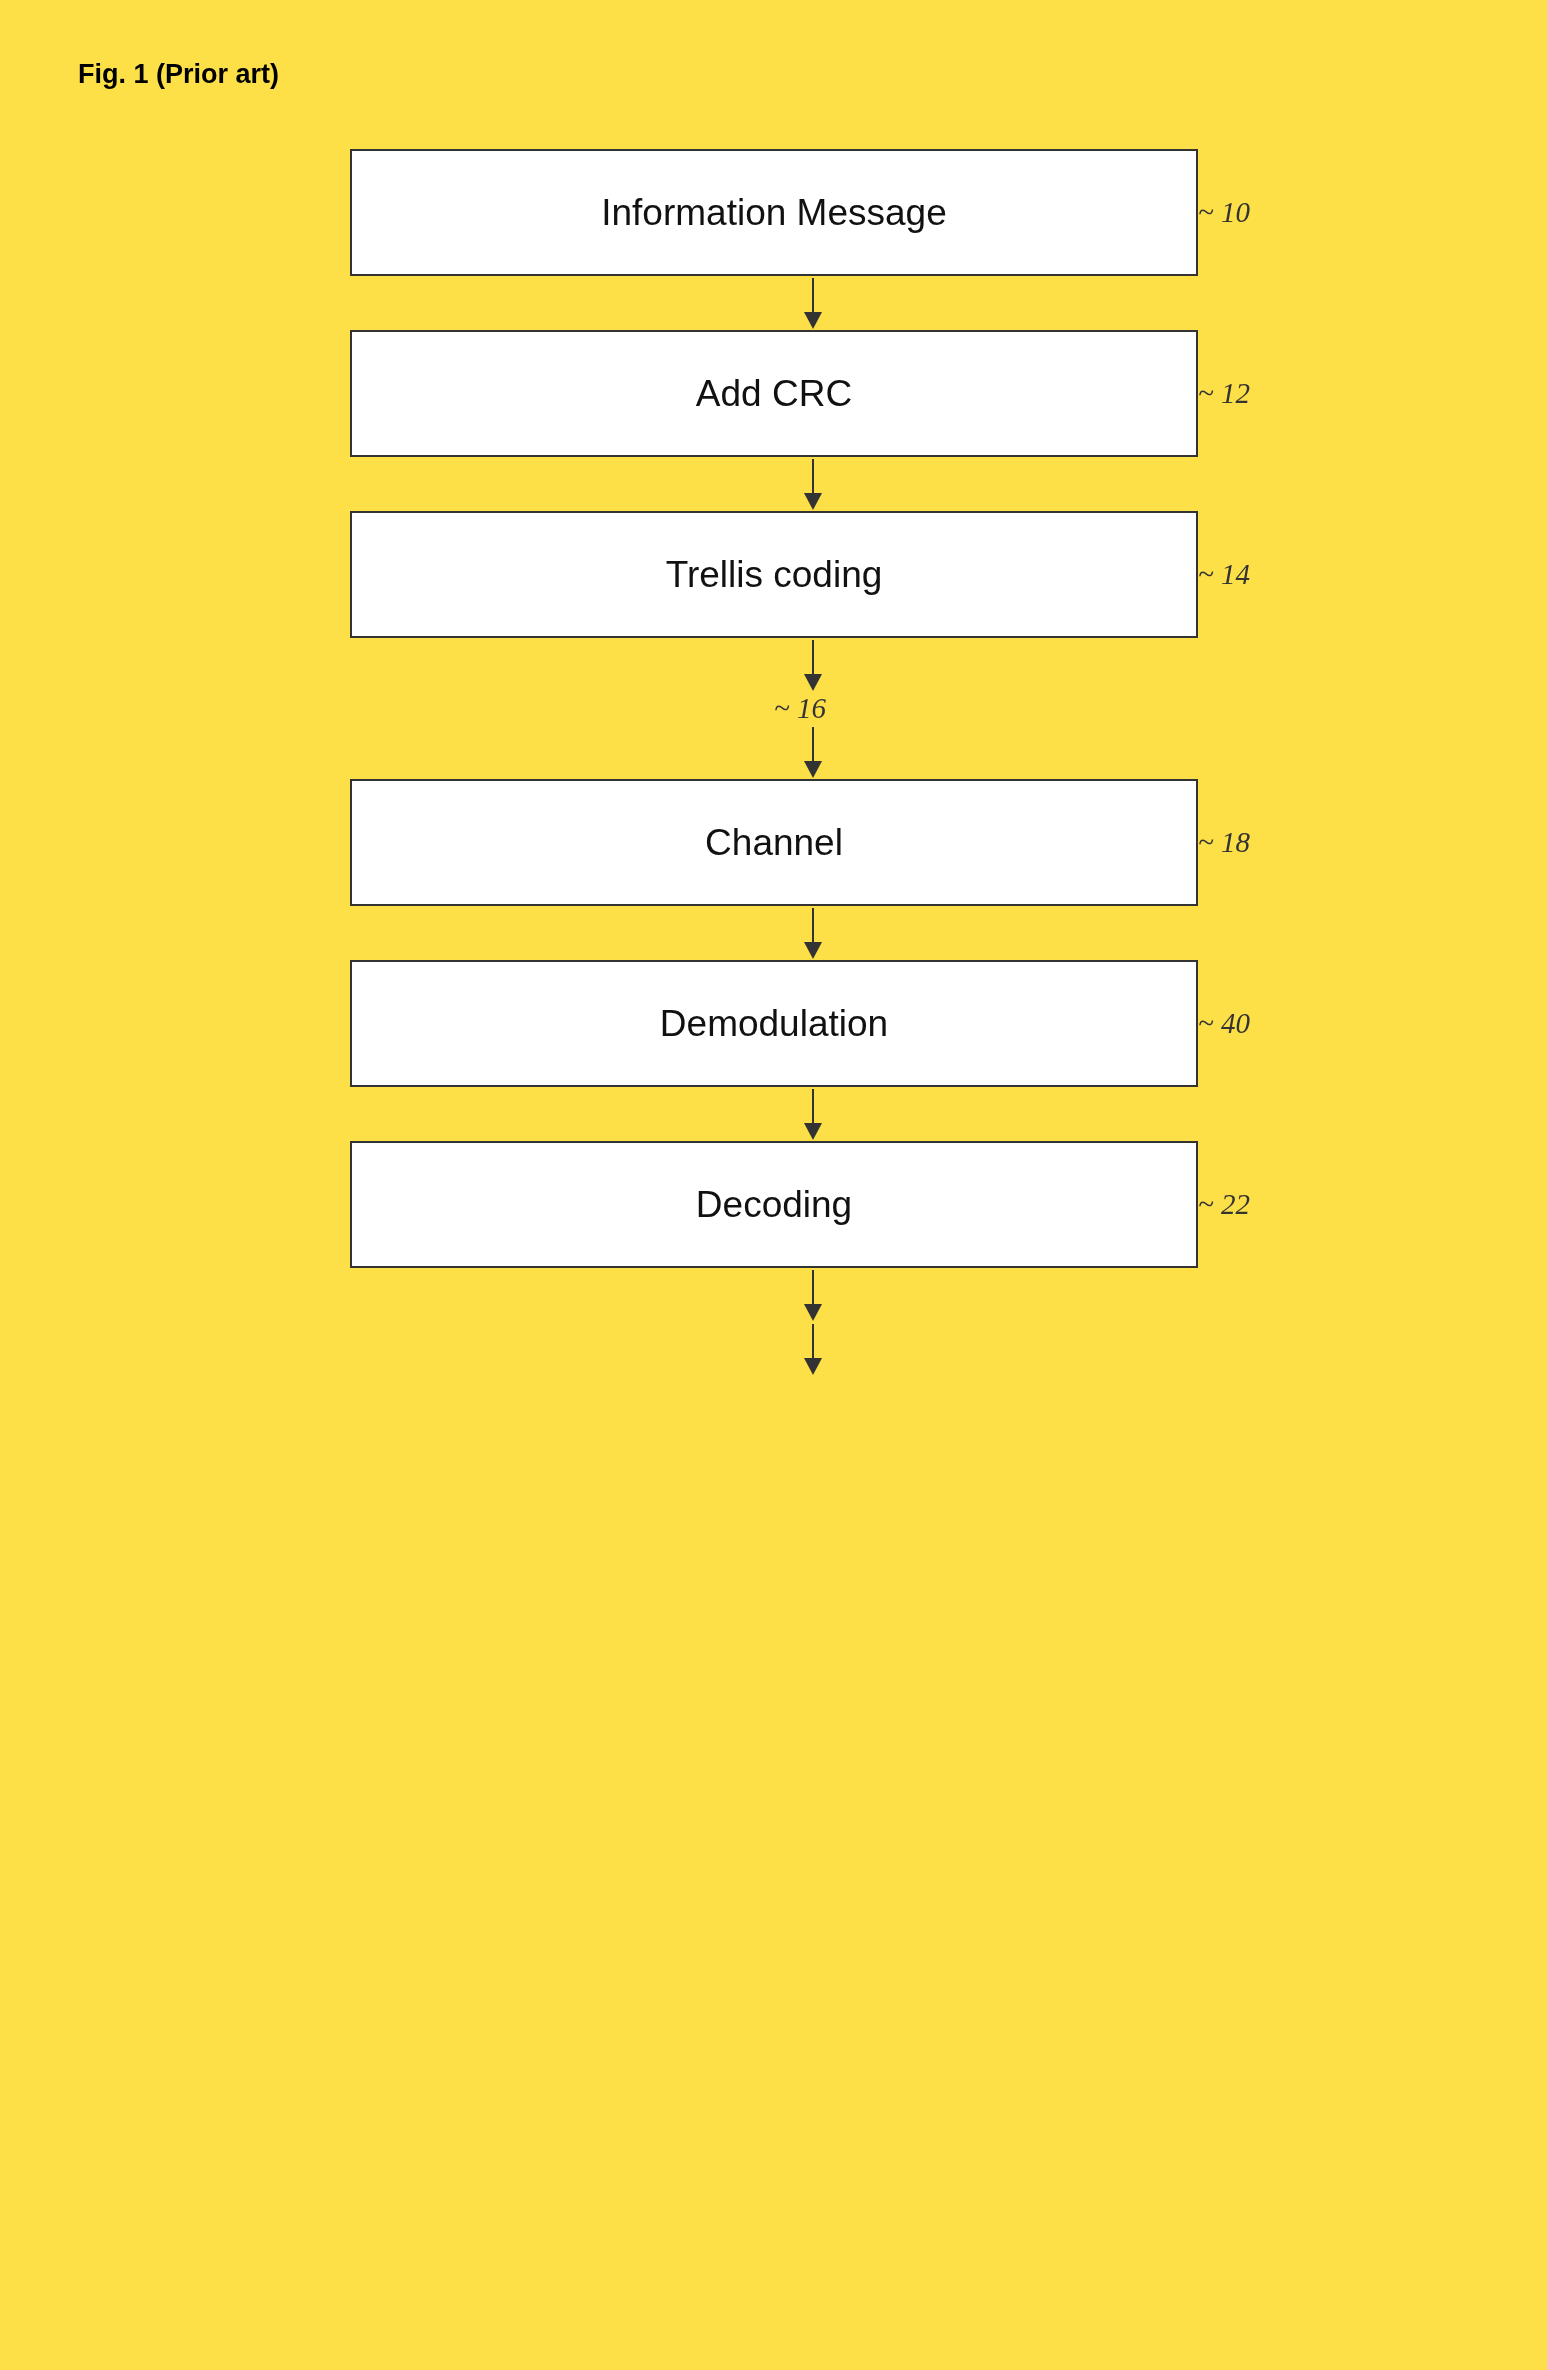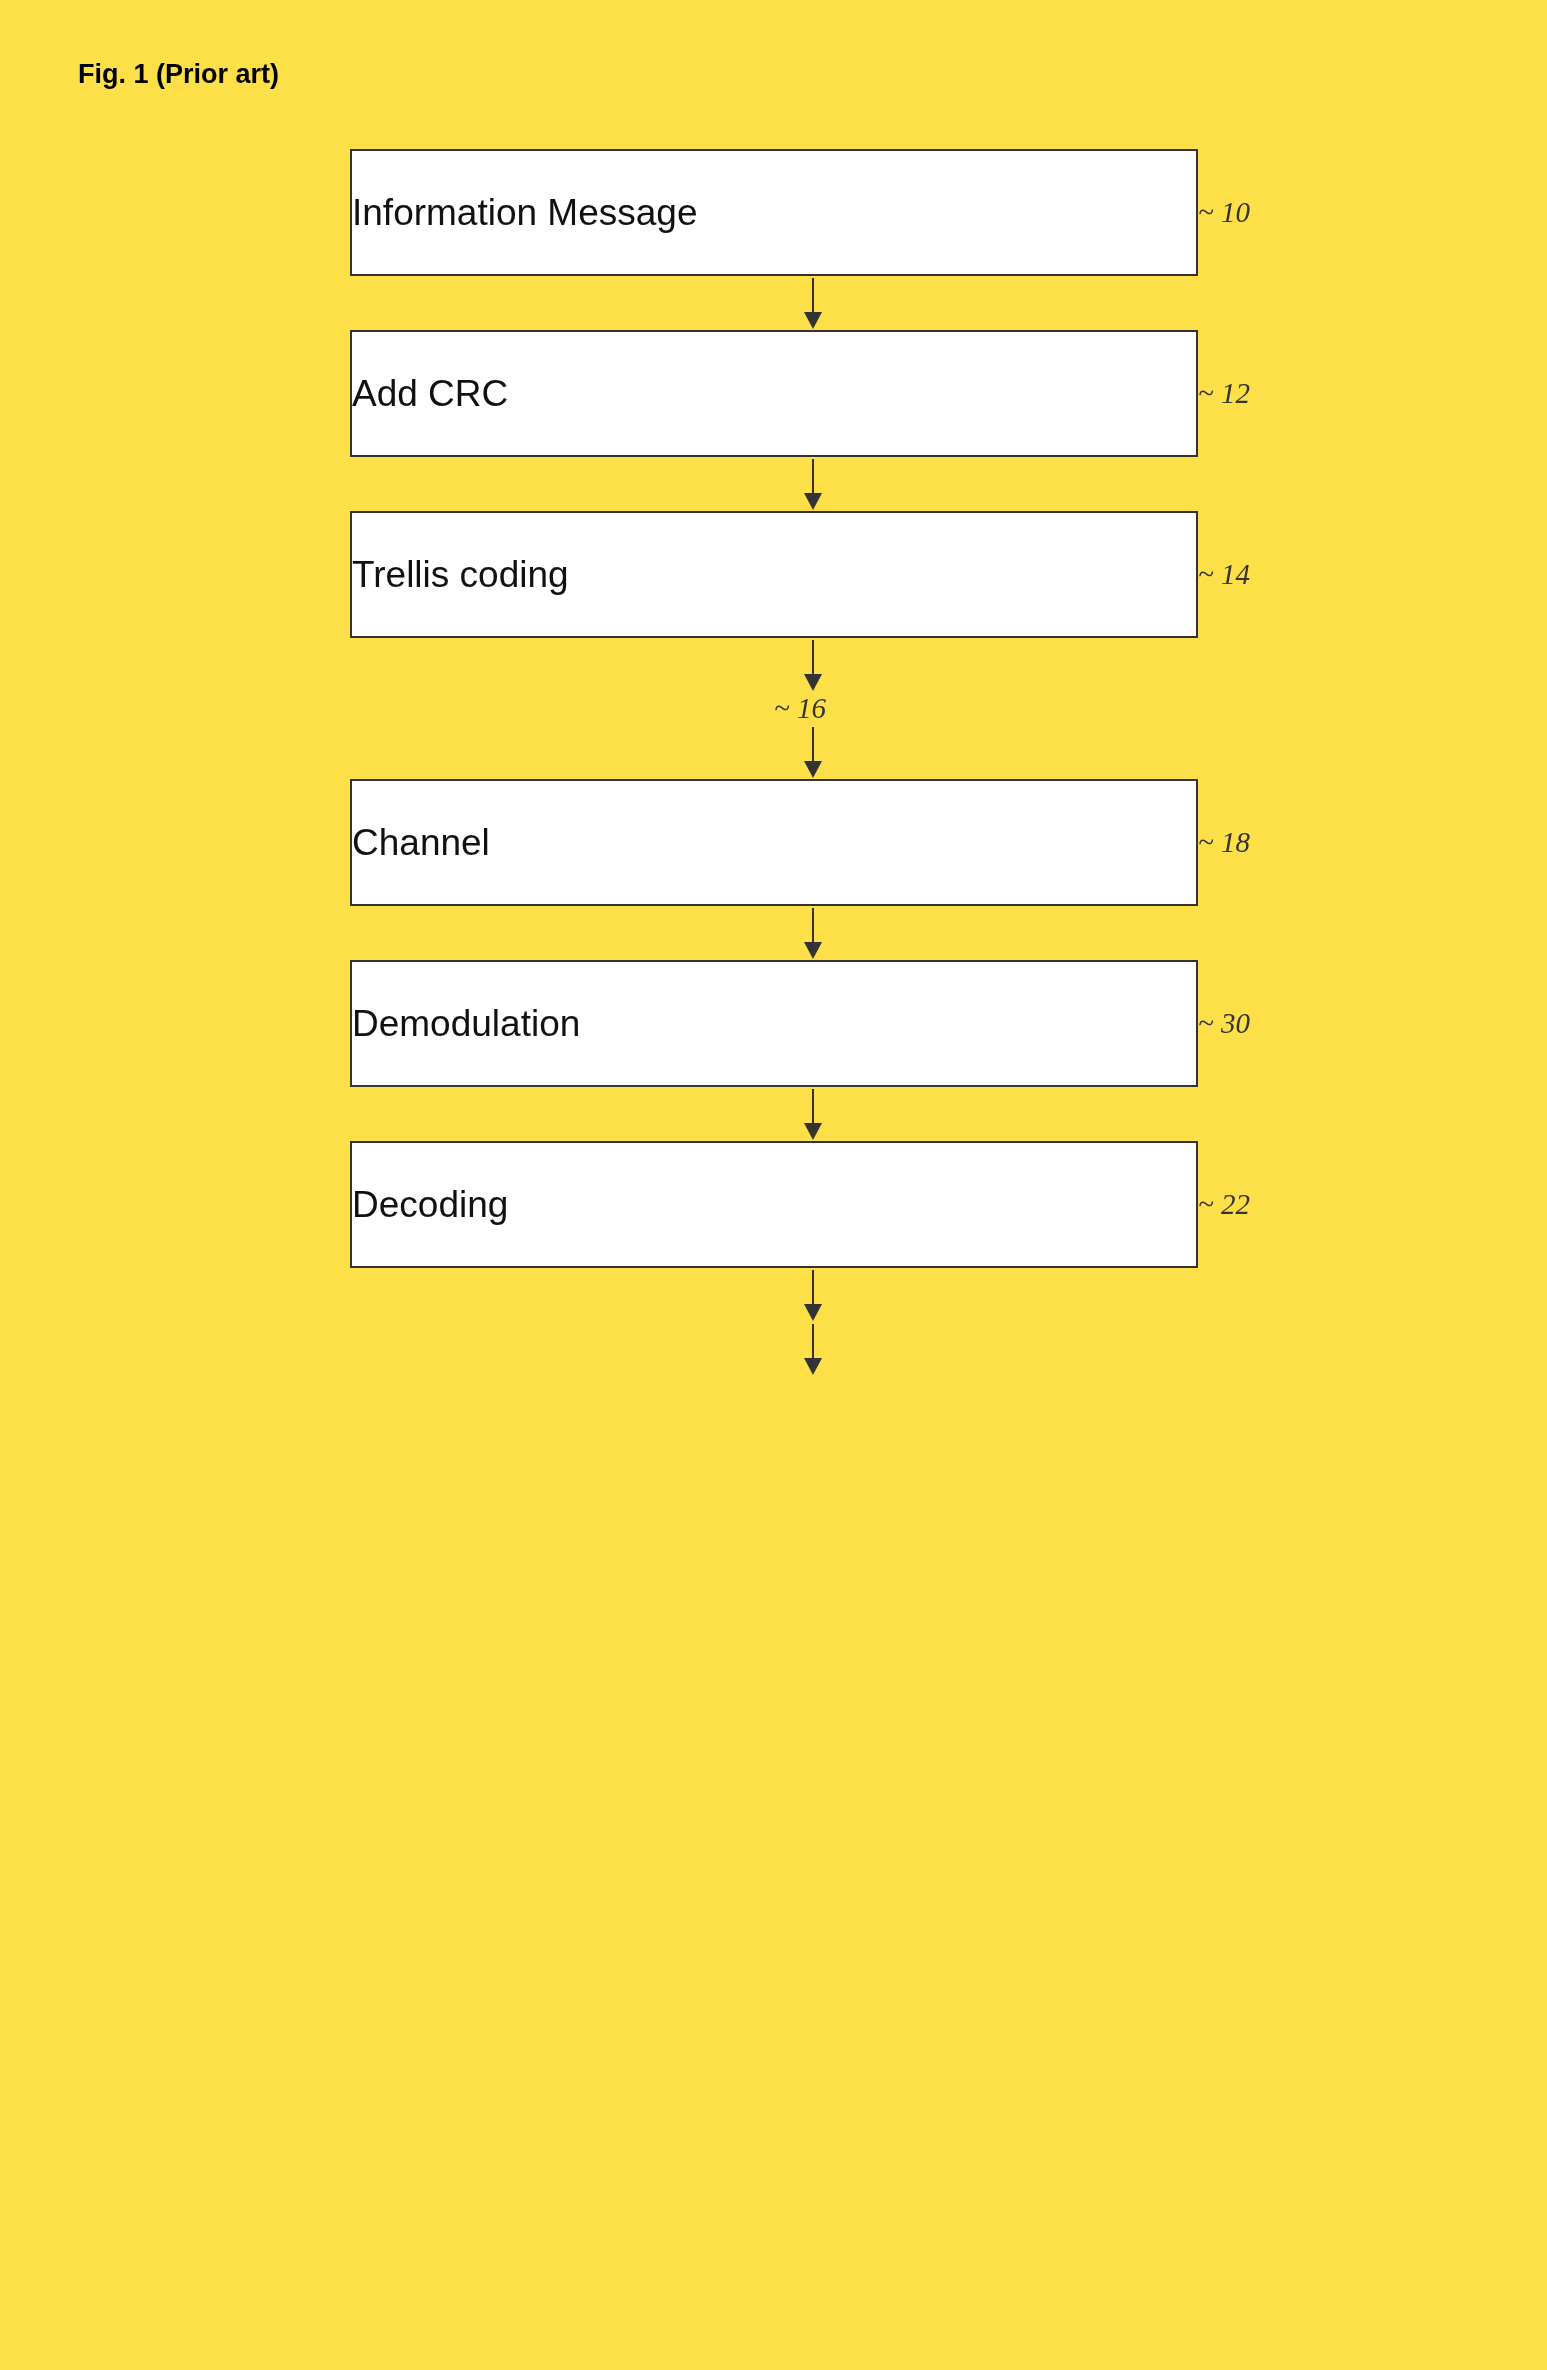--- a/index.html
+++ b/index.html
@@ -42,21 +42,21 @@
       justify-content: center;
       position: relative;
     }
 
     .block-box {
       border: 2.9px solid #333;
       width: 848px;
       height: 127px;
       display: flex;
       align-items: center;
-      justify-content: flex-start;
+      justify-content: center;
       background: #ffffff;
       position: relative;
     }
 
     .block-label {
       font-size: 37px;
       font-family: Arial, sans-serif;
       color: #111;
     }
 
@@ -169,21 +169,21 @@
       <div class="arrow">
         <div class="arrow-line"></div>
         <div class="arrow-head"></div>
       </div>
     </div>
 
     <div class="block-row">
       <div class="block-box">
         <span class="block-label">Demodulation</span>
       </div>
-      <span class="ref-label">~ 30</span>
+      <span class="ref-label">~ 40</span>
     </div>
 
     <div class="arrow-container">
       <div class="arrow">
         <div class="arrow-line"></div>
         <div class="arrow-head"></div>
       </div>
     </div>
 
     <div class="block-row">

